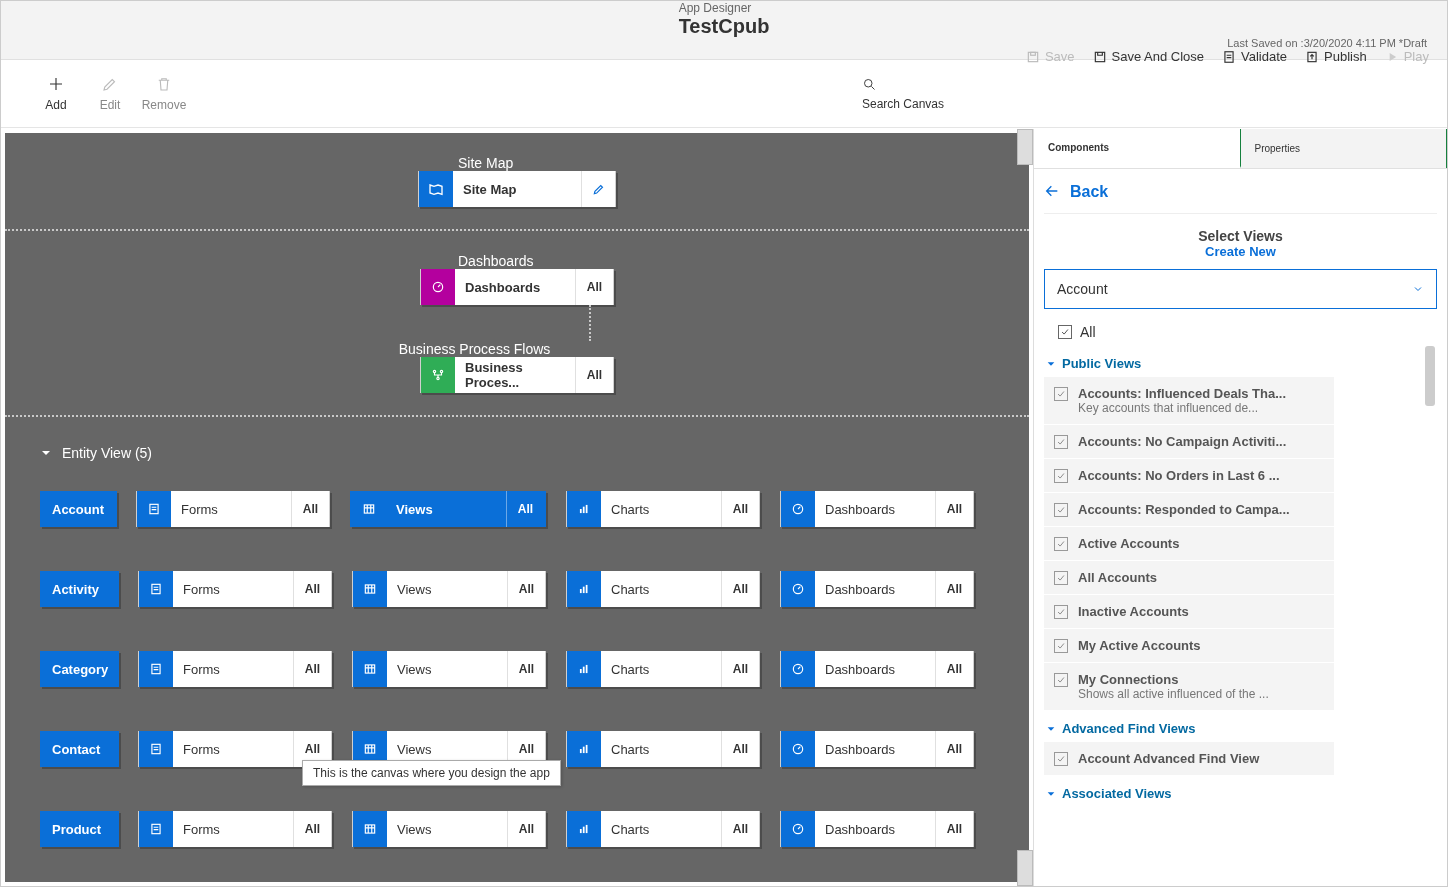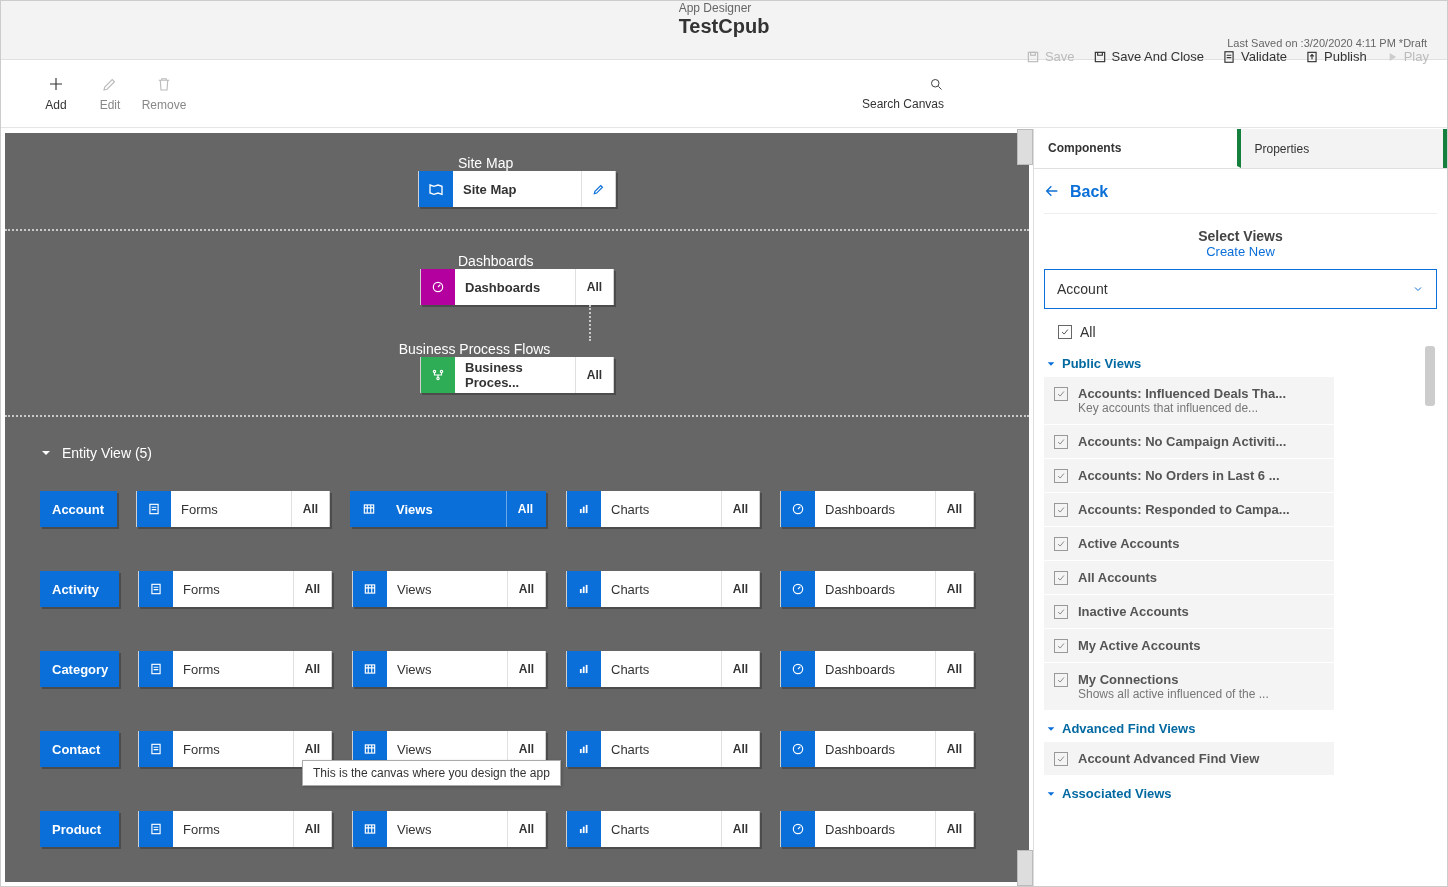--- a/index.html
+++ b/index.html
@@ -16,21 +16,21 @@
   .hdr-actions{display:flex;align-items:center;gap:18px;}
   .hdr-btn{display:flex;align-items:center;gap:5px;cursor:pointer;font-size:13px;color:#333;}
   .hdr-btn.disabled{color:#bbb;}
   .hdr-btn svg{width:14px;height:14px;}
 
   
   .toolbar{height:68px;border-bottom:1px solid #e5e5e5;display:flex;align-items:center;padding:0 28px;}
   .tbtn{display:flex;flex-direction:column;align-items:center;width:54px;cursor:pointer;color:#888;font-size:12px;}
   .tbtn.primary{color:#333;}
   .tbtn svg{width:18px;height:18px;margin-bottom:5px;}
-  .search-canvas{margin-left:auto;margin-right:475px;display:flex;flex-direction:column;align-items:flex-end;font-size:12px;cursor:pointer;}
+  .search-canvas{margin-left:auto;margin-right:475px;display:flex;flex-direction:column;align-items:flex-start;font-size:12px;cursor:pointer;}
   .search-canvas svg{width:15px;height:15px;margin-bottom:5px;}
 
   
   .main{position:absolute;top:128px;left:0;right:0;bottom:0;display:flex;}
   .canvas-wrap{position:relative;width:1033px;border-right:1px solid #ddd;padding:4px 4px 4px 4px;}
   .canvas{background:#666;height:100%;overflow:hidden;}
   .sband{padding:22px 35px;}
   .dashed{border-bottom:2px dotted #c9c9c9;}
   .band-row{display:flex;align-items:center;flex-direction:column;}
   .band-label{font-size:14px;color:#fff;width:118px;}
@@ -59,27 +59,27 @@
   .ecell.sel .t-body{background:#0a6fd8;color:#fff;font-weight:600;}
   .ecell.sel .t-all{background:#0a6fd8;color:#fff;border-left:1px solid rgba(255,255,255,.4);}
 
   .tooltip{position:absolute;left:301px;top:631px;background:#fff;border:1px solid #aaa;padding:5px 10px;font-size:12px;box-shadow:1px 1px 3px rgba(0,0,0,.2);}
   .vscroll{position:absolute;right:0;top:0;width:16px;height:36px;background:#ddd;border:1px solid #bbb;}
   .vscroll.bot{top:auto;bottom:0;}
 
   
   .panel{width:414px;background:#fff;display:flex;flex-direction:column;}
   .tabs{display:flex;height:40px;border-bottom:1px solid #e0e0e0;position:relative;}
-  .tab{flex:1;display:flex;align-items:center;justify-content:flex-start;padding-left:14px;font-size:12px;background:#f3f3f3;border-right:4px solid #15803d;cursor:pointer;}
+  .tab{flex:1;display:flex;align-items:center;justify-content:flex-start;padding-left:14px;font-size:10px;background:#f3f3f3;border-right:1px solid #15803d;cursor:pointer;}
   .tab.active{background:#fff;font-weight:600;border-bottom:2px solid transparent;}
   .pbody{padding:10px 10px 10px 10px;position:relative;overflow:hidden;flex:1;}
   .back{display:flex;align-items:flex-start;gap:10px;color:#0a6fd8;font-size:16px;font-weight:600;padding:4px 0 12px;border-bottom:1px solid #eee;cursor:pointer;}
   .sv-row{display:flex;align-items:center;justify-content:space-between;margin:14px 0 10px;flex-direction:column;}
   .sv-title{font-size:14px;font-weight:600;color:#444;}
-  .create{color:#0a6fd8;font-size:13px;font-weight:400;cursor:pointer;}
+  .create{color:#0a6fd8;font-size:13px;font-weight:700;cursor:pointer;}
   .select{border:1px solid #0a6fd8;height:40px;display:flex;align-items:center;padding:0 12px;justify-content:space-between;cursor:pointer;font-size:14px;margin-bottom:10px;}
   .select svg{width:12px;height:12px;stroke:#0a6fd8;fill:none;stroke-width:2;}
   .all-row{display:flex;align-items:center;gap:8px;padding:5px 0 6px 14px;font-size:14px;}
   .all-row .cb{width:14px;height:14px;border:1px solid #666;display:flex;align-items:center;justify-content:center;}
   .all-row .cb svg{width:10px;height:10px;stroke:#333;stroke-width:2;fill:none;}
   .grp-hdr{display:flex;align-items:center;gap:6px;color:#0369a1;font-size:13px;font-weight:600;padding:10px 2px 6px;cursor:pointer;}
   .grp-hdr svg{width:10px;height:10px;fill:#0a6fd8;}
   .list{}
   .li{display:flex;align-items:flex-start;gap:10px;background:#f4f4f4;border-bottom:1px solid #fff;padding:9px 10px;font-size:13px;}
   .li .cb{width:14px;height:14px;border:1px solid #999;margin-top:1px;display:flex;align-items:center;justify-content:center;flex:0 0 14px;}

